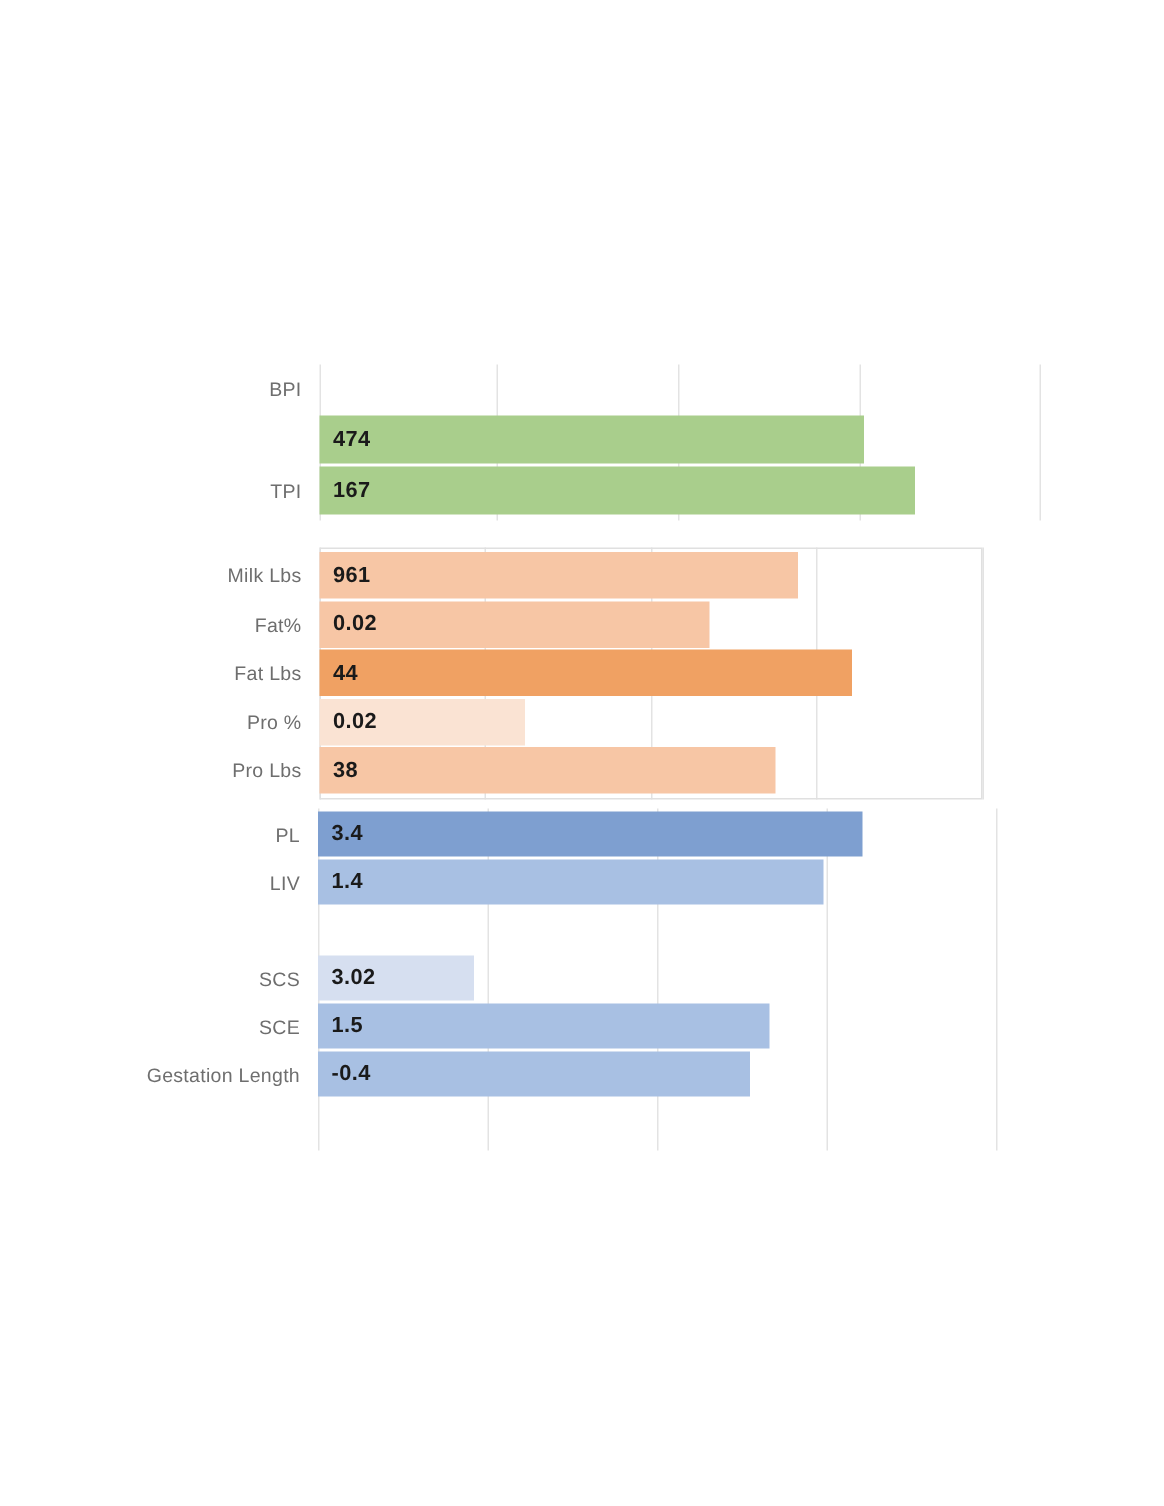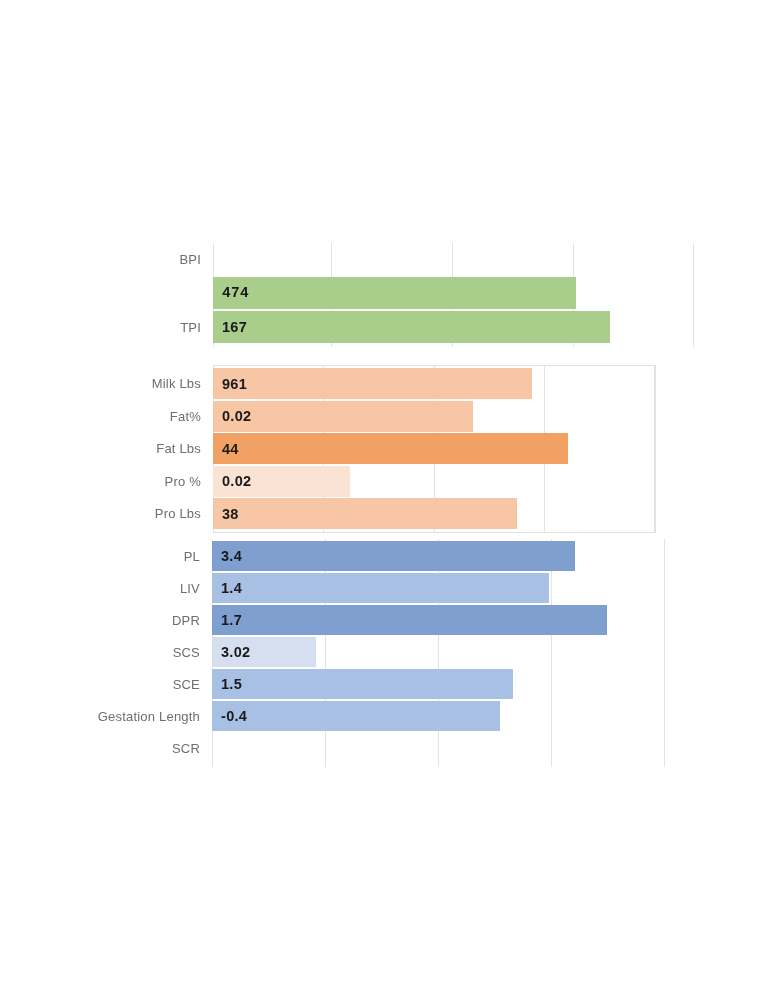--- a/index.html
+++ b/index.html
@@ -104,21 +104,21 @@
           <div class="gridline" style="left: 239px;"></div>
           <div class="gridline" style="left: 360px;"></div>
           <div class="gridline" style="left: 480px;"></div>
         </div>
       </div>
       <div class="row" style="top: 0px; height: 32px;">
         <div class="row-label" style="left: 60px; width: 153px;">BPI</div>
       </div>
       <div class="row" style="top: 34px; height: 32px;">
         <div class="bar" style="left: 213px; width: 362.88px; background: rgb(169, 206, 140);"></div>
-        <div class="bar-value" style="left: 222px; font-family: Liberation Mono, monospace;">474</div>
+        <div class="bar-value" style="left: 222px;">474</div>
       </div>
       <div class="row" style="top: 68px; height: 32px;">
         <div class="row-label" style="left: 60px; width: 153px;">TPI</div>
         <div class="bar" style="left: 213px; width: 396.96px; background: rgb(169, 206, 140);"></div>
         <div class="bar-value" style="left: 222px;">167</div>
       </div>
     </div>
     <div class="section" style="top: 365px; left: 0px; right: 0px; height: 168px;">
       <div class="plot" style="left: 213px; width: 442px;">
         <div class="gridlines">
@@ -169,37 +169,29 @@
       <div class="row" style="top: 2px; height: 30px;">
         <div class="row-label" style="left: 60px; width: 152px;">PL</div>
         <div class="bar" style="left: 212px; width: 363.408px; background: rgb(126, 159, 208);"></div>
         <div class="bar-value" style="left: 221px;">3.4</div>
       </div>
       <div class="row" style="top: 34px; height: 30px;">
         <div class="row-label" style="left: 60px; width: 152px;">LIV</div>
         <div class="bar" style="left: 212px; width: 336.74px; background: rgb(168, 192, 227);"></div>
         <div class="bar-value" style="left: 221px;">1.4</div>
       </div>
-      <div class="row" style="top: 66px; height: 30px;">
-        <div class="row-label" style="left: 60px; width: 152px;">DPR</div>
-        <div class="bar" style="left: 212px; width: 394.596px; background: rgb(126, 159, 208);"></div>
-        <div class="bar-value" style="left: 221px;">1.7</div>
-      </div>
       <div class="row" style="top: 98px; height: 30px;">
         <div class="row-label" style="left: 60px; width: 152px;">SCS</div>
         <div class="bar" style="left: 212px; width: 103.508px; background: rgb(214, 223, 240);"></div>
         <div class="bar-value" style="left: 221px;">3.02</div>
       </div>
       <div class="row" style="top: 130px; height: 30px;">
         <div class="row-label" style="left: 60px; width: 152px;">SCE</div>
         <div class="bar" style="left: 212px; width: 301.484px; background: rgb(168, 192, 227);"></div>
         <div class="bar-value" style="left: 221px;">1.5</div>
       </div>
       <div class="row" style="top: 162px; height: 30px;">
         <div class="row-label" style="left: 60px; width: 152px;">Gestation Length</div>
         <div class="bar" style="left: 212px; width: 288.376px; background: rgb(168, 192, 227);"></div>
         <div class="bar-value" style="left: 221px;">-0.4</div>
       </div>
-      <div class="row" style="top: 194px; height: 30px;">
-        <div class="row-label" style="left: 60px; width: 152px;">SCR</div>
-      </div>
     </div>
   </div>
 
 </body></html>

